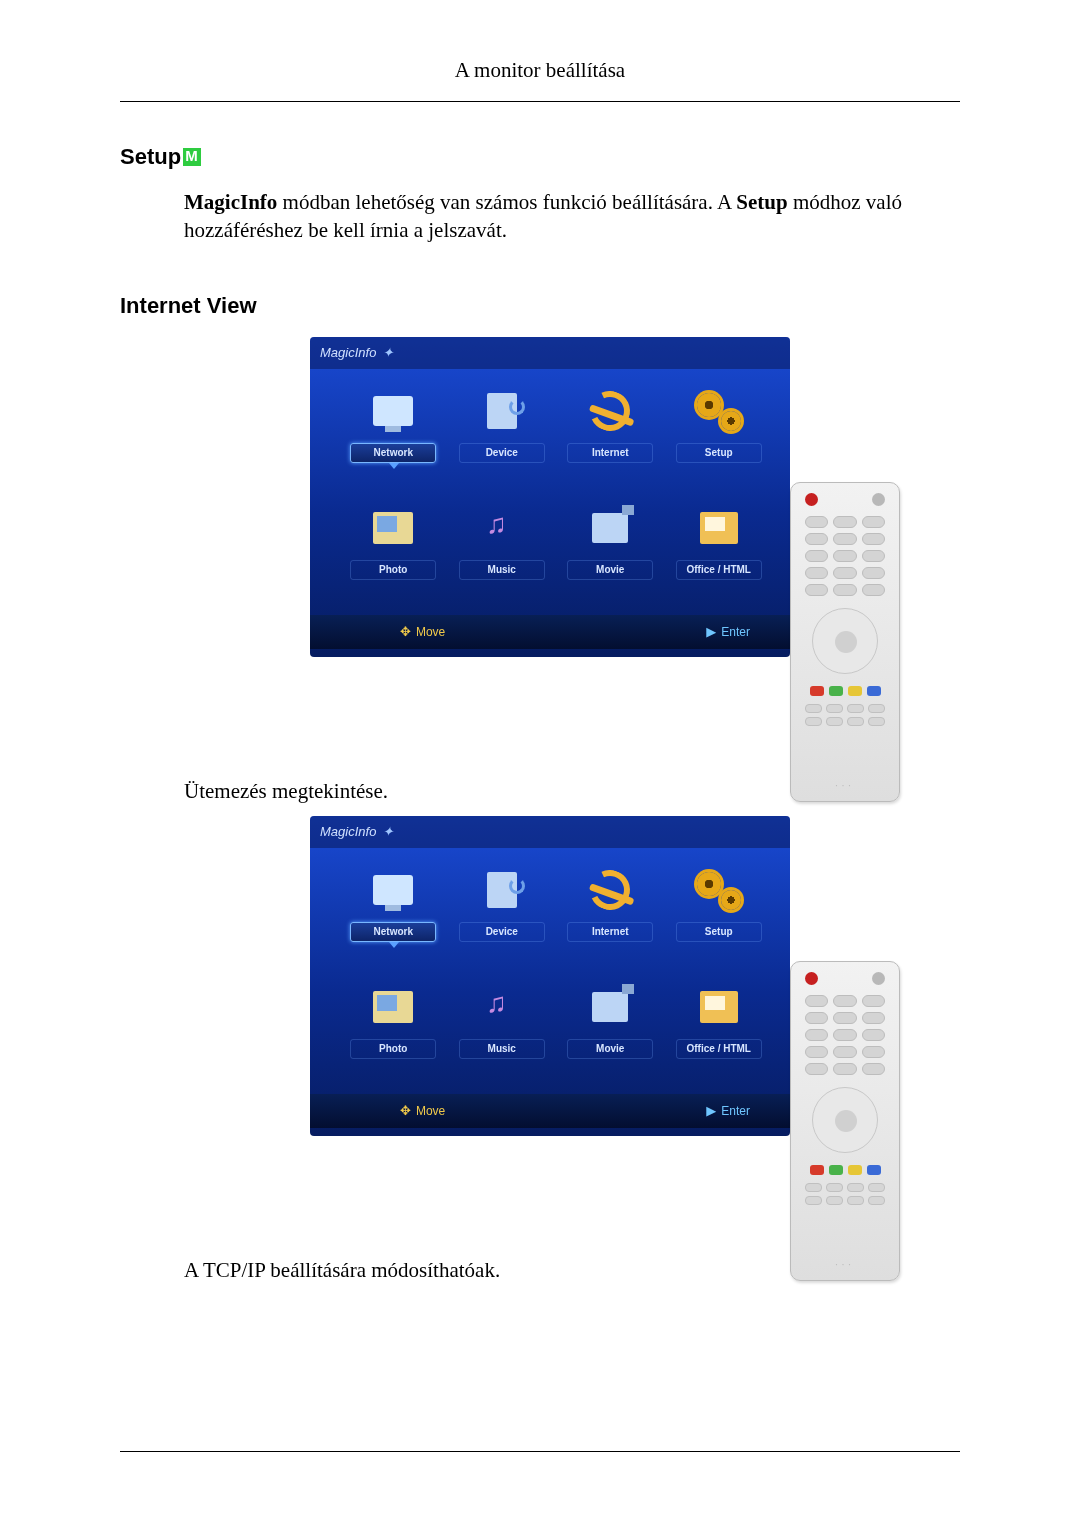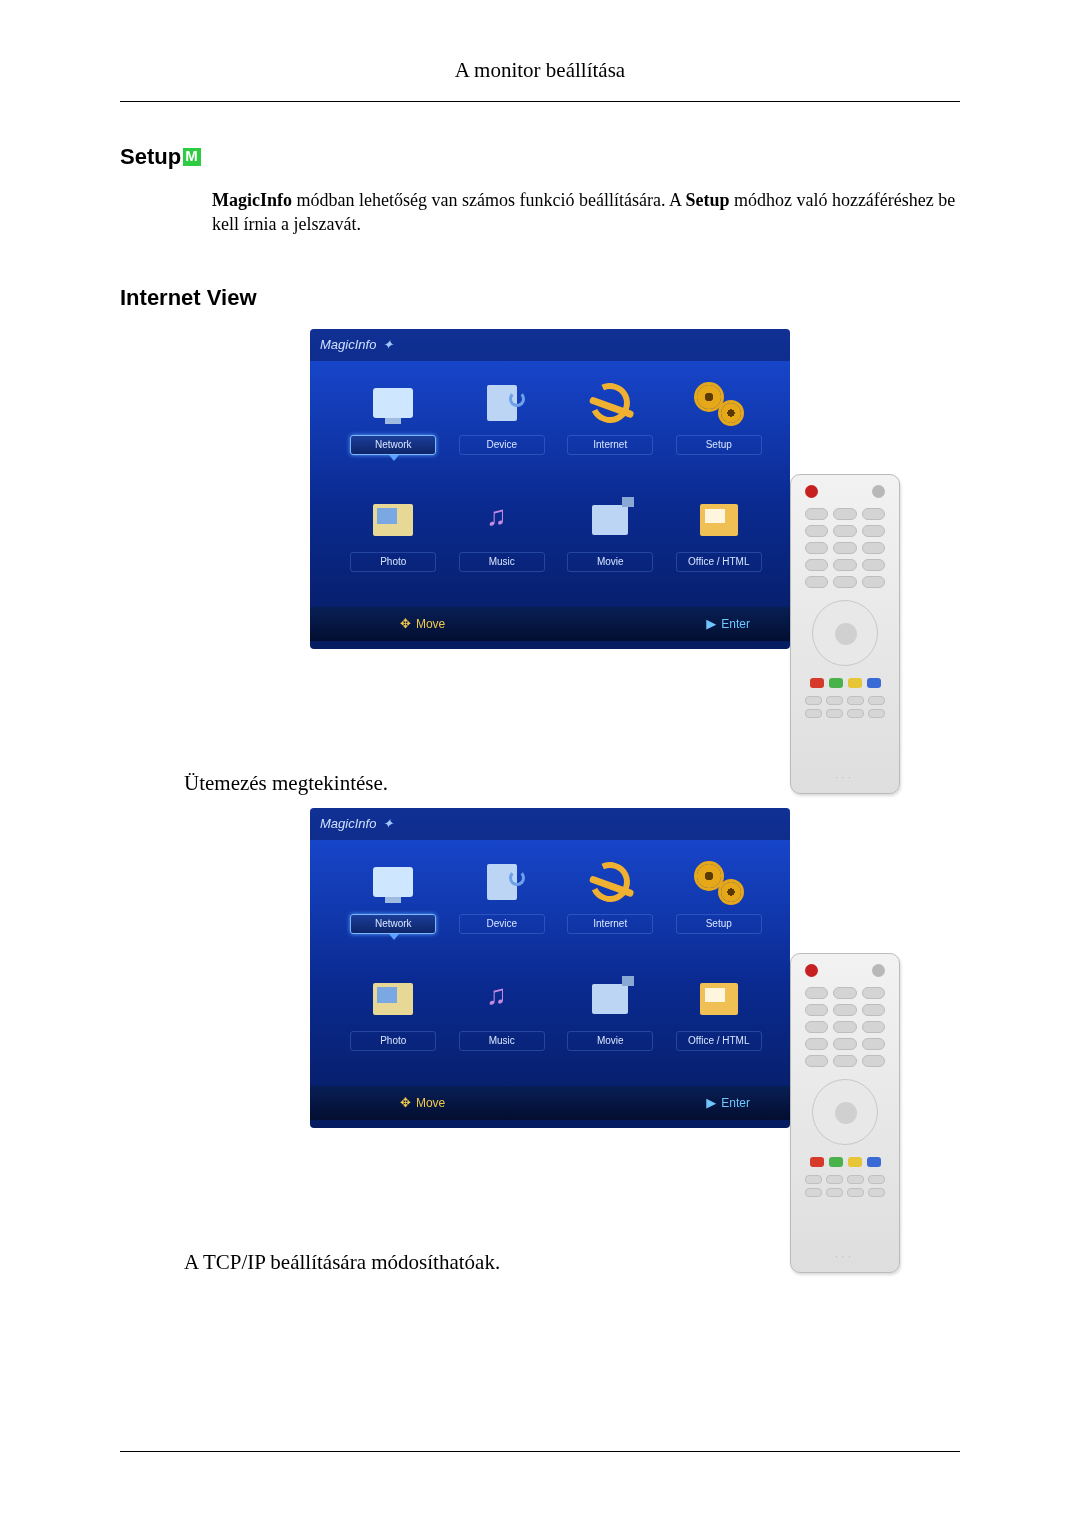--- a/index.html
+++ b/index.html
@@ -44,24 +44,24 @@
   .m-icon::after {
     content: "M";
     position: absolute;
     left: 2px; top: -1px;
     font-family: Arial, sans-serif;
     font-size: 15px;
     font-weight: bold;
     color: #fff;
   }
   .body-text {
-    margin-left: 92px;
+    margin-left: 64px;
     margin-right: 0;
     line-height: 1.35;
-    font-size: 18px;
+    font-size: 21px;
   }
   .caption {
     margin-left: 64px;
     margin-top: 22px;
     font-size: 21px;
   }
   .figure-wrap {
     margin-left: 190px;
     margin-top: 12px;
     position: relative;
@@ -90,20 +90,21 @@
     align-items: center;
     gap: 6px;
   }
   .screen .grid {
     display: grid;
     grid-template-columns: repeat(4, 1fr);
     grid-template-rows: repeat(2, 1fr);
     gap: 10px 10px;
     padding: 14px 22px 8px 34px;
     height: 246px;
+    font-weight: bold;
   }
   .tile {
     display: flex;
     flex-direction: column;
     align-items: center;
     justify-content: flex-start;
   }
   .tile .ic {
     width: 62px; height: 56px;
     border-radius: 8px;

